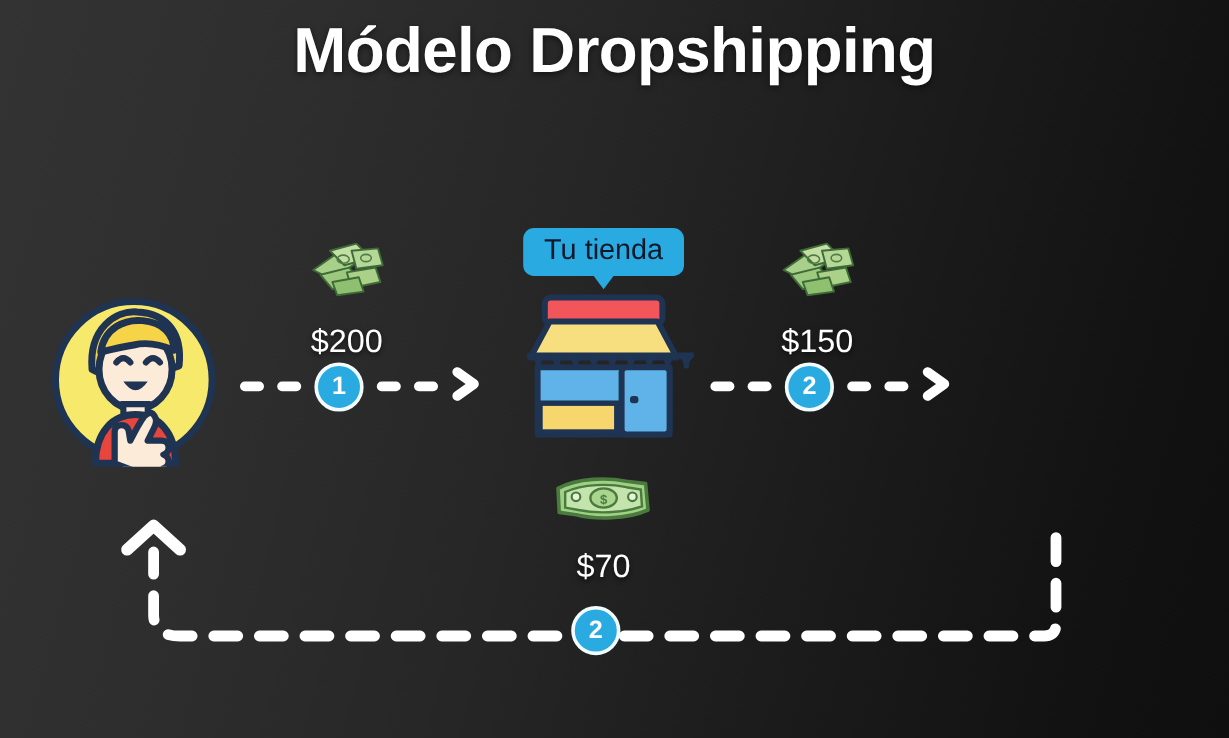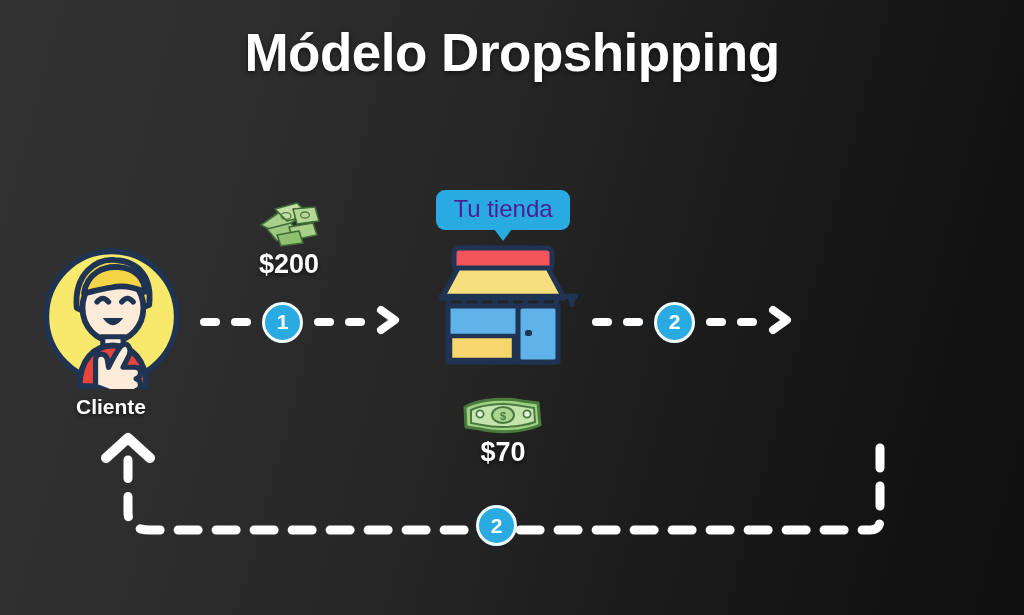--- a/index.html
+++ b/index.html
@@ -13,21 +13,21 @@
     height: 615px;
     overflow: hidden;
     background: linear-gradient(105deg, #333333 0%, #2e2e2e 22%, #262626 45%, #1b1b1b 68%, #121212 88%, #0f0f0f 100%);
     font-family: "Liberation Sans", sans-serif;
     -webkit-font-smoothing: antialiased;
   }
 
   
   #title {
     position: absolute;
-    top: 22px;
+    top: 12px;
     left: 0;
     width: 1024px;
     text-align: center;
     color: #ffffff;
     font-size: 53px;
     font-weight: bold;
     letter-spacing: -0.5px;
     text-shadow: 0 2px 5px rgba(0,0,0,.55);
   }
 
@@ -52,42 +52,42 @@
 
   
   .money-group {
     position: absolute;
     text-align: center;
     width: 140px;
   }
   .money-amount {
     color: #ffffff;
     font-size: 27px;
-    font-weight: bold;
-    margin-top: 0;
+    font-weight: normal;
+    margin-top: 20px;
     text-shadow: 0 2px 4px rgba(0,0,0,.6);
   }
   #money-200 { left: 219px; top: 193px; }
   #money-150 { left: 611px; top: 193px; }
 
   #money-50 {
     position: absolute;
     left: 433px;
     top: 395px;
     width: 140px;
     text-align: center;
   }
   #money-50 .money-amount { font-size: 27px; }
 
   
   .tooltip {
     position: relative;
     display: inline-block;
     background: #29ABE2;
-    color: #4c1d95;
+    color: #0f172a;
     font-size: 24px;
     padding: 5px 17px 7px 17px;
     border-radius: 9px;
     line-height: 1.15;
     white-space: nowrap;
   }
   .tooltip:after {
     content: "";
     position: absolute;
     left: 50%;
@@ -177,21 +177,20 @@
 
         <path d="M44 51 q7 10 14 0 z" fill="#1F3352"></path>
 
         <path d="M44 64 h14 v8 h-14 z" fill="#FBEBD8" stroke="#1F3352" stroke-width="3.5"></path>
 
         <path d="M28 98 C28 80 38 70 51 70 C64 70 74 80 74 98 Z" fill="#E8453C" stroke="#1F3352" stroke-width="4" stroke-linejoin="round"></path>
 
         <path d="M39 98 L39 80 q0 -4 4 -4 q3 0 4 3 l1 6 q5 -10 8 -14 q4 -4 6 0 q2 3 -1 8 l-3 6 h8 q4 0 4 4 q0 3 -3 4 q3 1 3 4 q0 3 -3 4 q2 1 2 3.5 q0 3.5 -4 3.5 Z" fill="#FBEBD8" stroke="#1F3352" stroke-width="3.6" stroke-linejoin="round"></path>
       </svg>
     </span>
-    <div class="node-label">Cliente</div>
   </div>
 
   <div class="money-group" id="money-200">
     <span>
       <svg class="icon-svg" width="72" height="56" viewBox="0 0 72 56">
         <g stroke="#3E6B37" stroke-width="1.6" stroke-linejoin="round">
           <path d="M8 32 L28 18 L44 26 L24 40 Z" fill="#A9D08A"></path>
           <path d="M22 16 L44 10 L56 22 L34 28 Z" fill="#C3DFA4"></path>
           <path d="M40 16 L62 14 L66 28 L44 31 Z" fill="#B5D897"></path>
           <path d="M14 36 L38 30 L48 42 L24 48 Z" fill="#9CC97D"></path>
@@ -247,20 +246,37 @@
         <path d="M11 15 C26 8 48 8 62 11 L74 13 L75 27 C58 33 36 33 22 30 L11 28 Z" fill="#C4E4AE" stroke="#4A7A3E" stroke-width="2"></path>
         <ellipse cx="43" cy="20" rx="11" ry="8" fill="#A9D58E" stroke="#4A7A3E" stroke-width="2"></ellipse>
         <text x="43" y="25" font-family="Liberation Sans, sans-serif" font-size="11" font-weight="bold" fill="#4A7A3E" text-anchor="middle">$</text>
         <circle cx="20" cy="19" r="3.6" fill="#E6F4DC" stroke="#4A7A3E" stroke-width="1.8"></circle>
         <circle cx="67" cy="19" r="3.6" fill="#E6F4DC" stroke="#4A7A3E" stroke-width="1.8"></circle>
       </svg>
     </span>
     <div class="money-amount">$70</div>
   </div>
 
+  <div class="money-group" id="money-150">
+    <span>
+      <svg class="icon-svg" width="72" height="56" viewBox="0 0 72 56">
+        <g stroke="#3E6B37" stroke-width="1.6" stroke-linejoin="round">
+          <path d="M8 32 L28 18 L44 26 L24 40 Z" fill="#A9D08A"></path>
+          <path d="M22 16 L44 10 L56 22 L34 28 Z" fill="#C3DFA4"></path>
+          <path d="M40 16 L62 14 L66 28 L44 31 Z" fill="#B5D897"></path>
+          <path d="M14 36 L38 30 L48 42 L24 48 Z" fill="#9CC97D"></path>
+          <path d="M36 34 L60 30 L64 42 L40 47 Z" fill="#ABD189"></path>
+          <path d="M24 42 L46 38 L50 50 L28 53 Z" fill="#8FC070"></path>
+        </g>
+        <ellipse cx="33" cy="23" rx="5" ry="3.4" fill="none" stroke="#4F7D45" stroke-width="1.3"></ellipse>
+        <ellipse cx="52" cy="22" rx="4.4" ry="3" fill="none" stroke="#4F7D45" stroke-width="1.3"></ellipse>
+      </svg>
+    </span>
+    <div class="money-amount">$150</div>
+  </div>
 
   <div class="connector" id="connector-2">
     <span class="dash short"></span>
     <span class="dash short"></span>
     <span class="step-badge">2</span>
     <span class="dash short"></span>
     <span class="dash short"></span>
     <span class="arrow-head">
       <svg width="26" height="30" viewBox="0 0 26 30">
         <path d="M5 5 L19 15 L5 25" fill="none" stroke="#ffffff" stroke-width="8" stroke-linecap="round" stroke-linejoin="round"></path>

